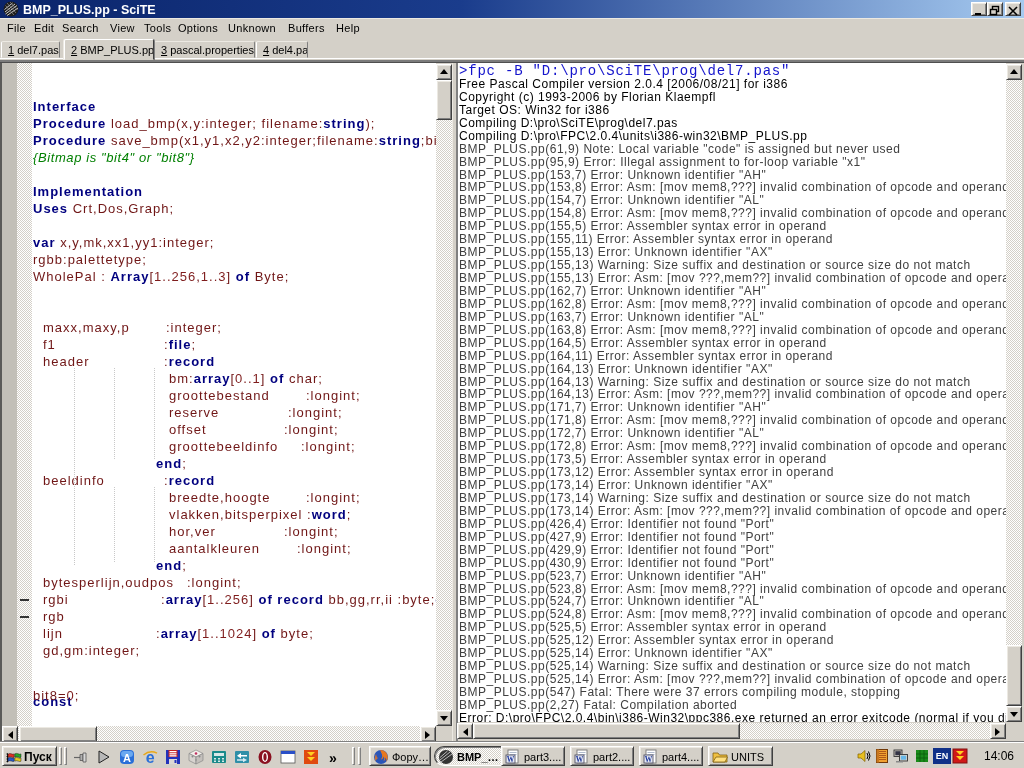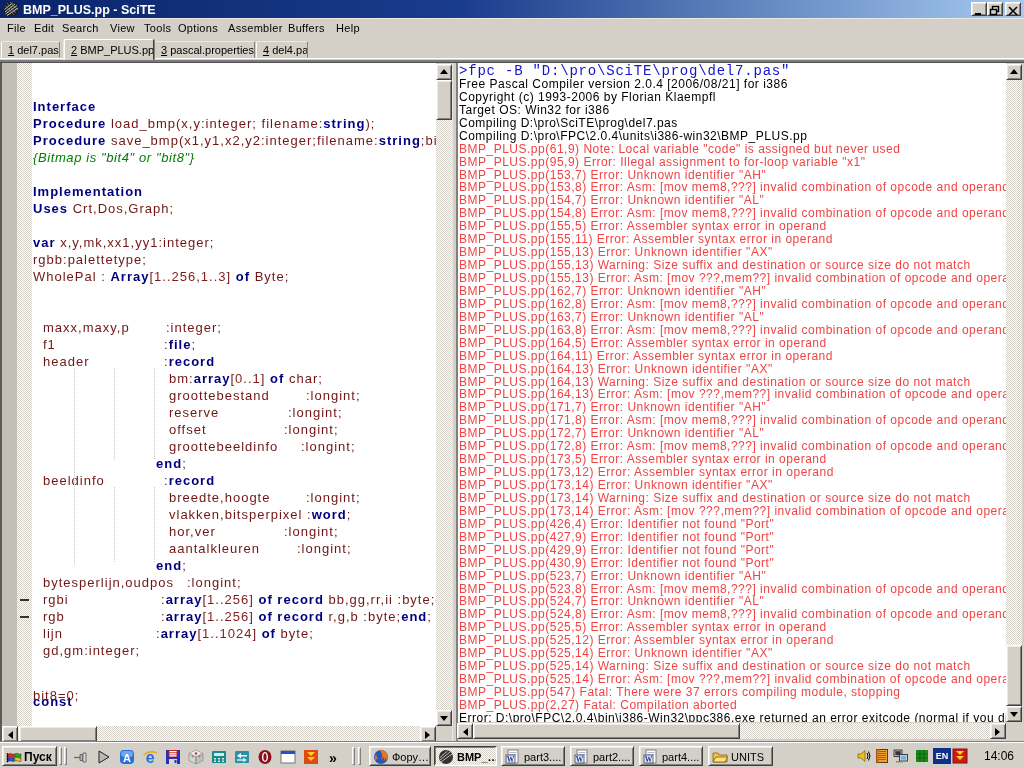--- a/index.html
+++ b/index.html
@@ -28,21 +28,21 @@
 .fold{position:absolute;left:20px;width:9px;height:2px;background:#333}
 .sbtn{position:absolute;background:#D4D0C8;border:1px solid;border-color:#fff #404040 #404040 #fff;box-shadow:inset 1px 1px 0 #ECE9E2, inset -1px -1px 0 #808080}
 .sbtn svg{position:absolute;left:1px;top:2px}
 .thumb{position:absolute;background:#D4D0C8;border:1px solid;border-color:#fff #404040 #404040 #fff;box-shadow:inset 1px 1px 0 #ECE9E2, inset -1px -1px 0 #808080}
 .track{position:absolute;background:conic-gradient(#fff 25%,#D4D0C8 0 50%,#fff 0 75%,#D4D0C8 0) 0 0/2px 2px}
 #split{position:absolute;left:452px;top:63px;width:4px;height:679px;background:#D4D0C8;border-left:1px solid #ECE9E2}
 #splitdark{position:absolute;left:456px;top:62px;width:2px;height:680px;background:#808080}
 #out{position:absolute;left:458px;top:63px;width:548px;height:659px;background:#fff;overflow:hidden;font-size:12px;letter-spacing:0.5px;white-space:pre;color:#000;padding:2px 0 0 1px}
 
 #out div{height:12.95px;line-height:12.95px}
-#out .o{color:#ef4444}
+#out .o{color:#404040}
 #out .m{color:#1414CC;font-family:"Liberation Mono",monospace;font-size:14px;letter-spacing:0.8px}
 #task{position:absolute;left:0;top:742px;width:1024px;height:26px;background:#D4D0C8;border-top:1px solid #fff;box-shadow:0 -1px 0 #808080}
 .tkb{position:absolute;top:3px;height:20px;background:#D4D0C8;border:1px solid;border-color:#fff #404040 #404040 #fff;box-shadow:inset 1px 1px 0 #ECE9E2, inset -1px -1px 0 #808080;font-size:11px;white-space:nowrap;overflow:hidden}
 .tkb .lab{position:absolute;left:22px;top:4px}
 .grip{position:absolute;top:4px;width:3px;height:18px;border:1px solid;border-color:#fff #808080 #808080 #fff}
 .qi{position:absolute;top:6px;width:16px;height:16px}
 .clock{position:absolute;font-size:12px}
 </style></head>
 <body>
 <div id="title">
@@ -72,21 +72,21 @@
         <path d="M3 2 L11 10 M11 2 L3 10" stroke="#000" stroke-width="1.6"></path>
       </svg></div>
 </div>
 <div id="menu">
  <span style="left:7px">File</span>
     <span style="left:34px">Edit</span>
     <span style="left:62px">Search</span>
  <span style="left:110px">View</span>
     <span style="left:144px">Tools</span>
     <span style="left:178px">Options</span>
- <span style="left:228px">Assembler</span>
+ <span style="left:228px">Unknown</span>
     <span style="left:288px">Buffers</span>
     <span style="left:336px">Help</span>
 </div>
 <div id="tabs">
  <div class="tab" style="left:1px;width:59px"><u>1</u> del7.pas</div>
  <div class="tab active" style="left:64px;width:90px"><u>2</u> BMP_PLUS.pp</div>
  <div class="tab" style="left:154px;width:101px"><u>3</u> pascal.properties</div>
  <div class="tab" style="left:256px;width:52px"><u>4</u> del4.pas</div>
 </div>
 <div id="tabline"></div>
@@ -116,21 +116,21 @@
 <div class="ln" style="top:376px"><s style="left:136px">groottebeeldinfo</s><s style="left:268px">:longint;</s></div>
 <div class="ln" style="top:393px"><s style="left:123px"><b>end</b>;</s></div>
 <div class="ln" style="top:410px"><s style="left:10px">beeldinfo</s><s style="left:131px">:<b>record</b></s></div>
 <div class="ln" style="top:427px"><s style="left:136px">breedte,hoogte</s><s style="left:273px">:longint;</s></div>
 <div class="ln" style="top:444px"><s style="left:136px">vlakken,bitsperpixel :<b>word</b>;</s></div>
 <div class="ln" style="top:461px"><s style="left:136px">hor,ver</s><s style="left:251px">:longint;</s></div>
 <div class="ln" style="top:478px"><s style="left:136px">aantalkleuren</s><s style="left:264px">:longint;</s></div>
 <div class="ln" style="top:495px"><s style="left:123px"><b>end</b>;</s></div>
 <div class="ln" style="top:512px"><s style="left:10px">bytesperlijn,oudpos</s><s style="left:154px">:longint;</s></div>
 <div class="ln" style="top:529px"><s style="left:10px">rgbi</s><s style="left:128px">:<b>array</b>[<span class="n">1..256</span>] <b>of</b> <b>record</b> bb,gg,rr,ii :byte;<b>end</b>;</s></div>
-<div class="ln" style="top:546px"><s style="left:10px">rgb</s><s style="left:128px">:<b>array</b>[<span class="n">1..256</span>] <b>of</b> <b>record</b> r,g,b :byte;<b>end</b>;</s></div>
+<div class="ln" style="top:546px"><s style="left:10px">rgb</s></div>
 <div class="ln" style="top:563px"><s style="left:10px">lijn</s><s style="left:123px">:<b>array</b>[<span class="n">1..1024</span>] <b>of</b> byte;</s></div>
 <div class="ln" style="top:580px"><s style="left:10px">gd,gm:integer;</s></div>
 <div class="ln" style="top:631px"><b>const</b></div>
 <div class="ln" style="top:625px">bit8=<span class="n">0</span>;</div>
 </div>
 <div class="guide" style="left:74px;top:368px;height:198px"></div>
 <div class="guide" style="left:114px;top:368px;height:92px"></div>
 <div class="guide" style="left:154px;top:368px;height:92px"></div>
 <div class="guide" style="left:114px;top:487px;height:75px"></div>
 <div class="guide" style="left:154px;top:487px;height:75px"></div>
@@ -281,21 +281,21 @@
 <div class="grip" style="left:352px"></div>
     <div class="grip" style="left:358px"></div>
 <div class="tkb" style="left:369px;width:62px;">
       <span class="abs" style="left:3px;top:2px"><svg width="16" height="16" viewBox="0 0 16 16">
           <circle cx="8" cy="8" r="7" fill="#2a55b8"></circle>
           <path d="M7 1 Q13 1 14.5 6.5 Q15.5 10 13 13 Q14 10.5 12.5 8.5 Q12.5 11 10.5 12 Q12 9.5 10.8 7.5 Q10 10 8 10.5 Q10 8 9 5.5 Q8 3 7 1 Z" fill="#e87820"></path>
           <path d="M2 12 Q1 8 3 5 Q3.5 8 5 9 Z" fill="#e87820" opacity="0.8"></path>
         </svg></span>
       <span class="lab" style="">Фору…</span>
     </div>
-<div class="tkb" style="left:434px;width:63px;border-color:#404040 #fff #fff #404040;box-shadow:inset -1px -1px 0 #ECE9E2, inset 1px 1px 0 #808080;background:conic-gradient(#fff 25%,#D4D0C8 0 50%,#fff 0 75%,#D4D0C8 0) 0 0/2px 2px;">
+<div class="tkb" style="left:434px;width:83px;border-color:#404040 #fff #fff #404040;box-shadow:inset -1px -1px 0 #ECE9E2, inset 1px 1px 0 #808080;background:conic-gradient(#fff 25%,#D4D0C8 0 50%,#fff 0 75%,#D4D0C8 0) 0 0/2px 2px;border-radius:10px;">
       <span class="abs" style="left:3px;top:2px"><svg width="16" height="16" viewBox="0 0 16 16">
           <circle cx="8" cy="8" r="7" fill="#333"></circle>
           <g stroke="#bbb" stroke-width="1" fill="none">
             <path d="M2 11 L12 3"></path>
             <path d="M3 13 L14 5"></path>
             <path d="M2 8.5 L9.5 2"></path>
           </g>
         </svg></span>
       <span class="lab" style="font-weight:bold;">BMP_…</span>
     </div>

